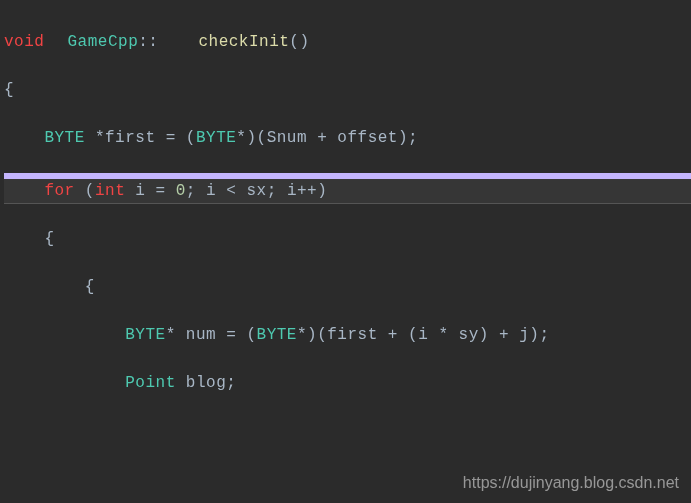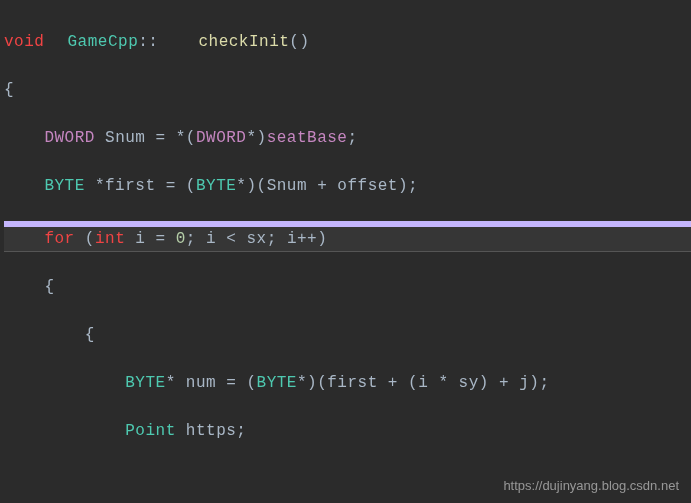--- a/index.html
+++ b/index.html
@@ -36,38 +36,37 @@
   .var-seat { color: #c586c0; }
   .num  { color: #b5cea8; }
   .op   { color: #a9b7c6; }
   .id   { color: #a9b7c6; }
   .watermark {
     position: absolute;
     right: 12px;
     bottom: 8px;
     color: #aaa;
     font-family: Arial, sans-serif;
-    font-size: 13px;
+    font-size: 16px;
     opacity: 0.85;
     letter-spacing: 0;
   }
 </style>
 </head>
 <body>
 
 <div class="editor">
 <span class="line"><span class="kw">void</span> <span class="cls">GameCpp</span><span class="op">::</span><span class="fn">checkInit</span><span class="op">()</span></span>
 <span class="line"><span class="op">{</span></span>
-<span class="line">    <span class="type-dword">DWORD</span><span class="id"> Snum = *(</span><span class="type-dword">DWORD</span><span class="op">*)</span><span class="var-seat">seatBase</span><span class="op">;</span></span>
 <span class="line">    <span class="type-byte">BYTE</span><span class="id"> *first = (</span><span class="type-byte">BYTE</span><span class="id">*)(Snum + offset);</span></span>
 <span class="line hl-line">    <span class="kw">for</span><span class="op"> (</span><span class="kw">int</span><span class="id"> i = </span><span class="num">0</span><span class="id">; i &lt; sx; i++)</span></span>
 <span class="line">    <span class="op">{</span></span>
 <span class="line">        <span class="op">{</span></span>
 <span class="line">            <span class="type-byte">BYTE</span><span class="id">* num = (</span><span class="type-byte">BYTE</span><span class="id">*)(first + (i * sy) + j);</span></span>
-<span class="line">            <span class="type-point">Point</span><span class="id"> https;</span></span>
+<span class="line">            <span class="type-point">Point</span><span class="id"> blog;</span></span>
 
 
 
 
 
 
 
 
 </div>
 

